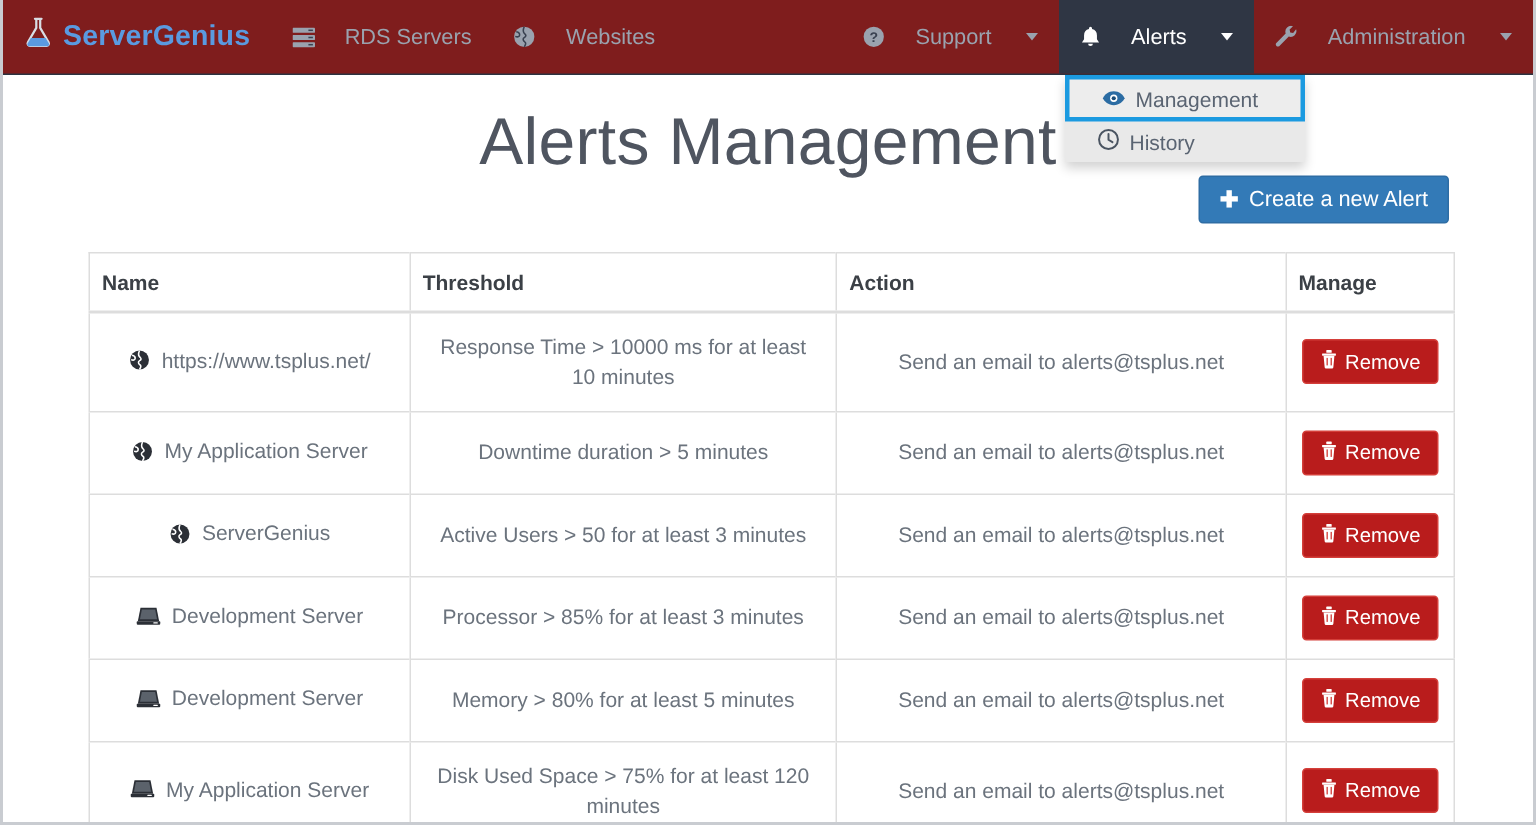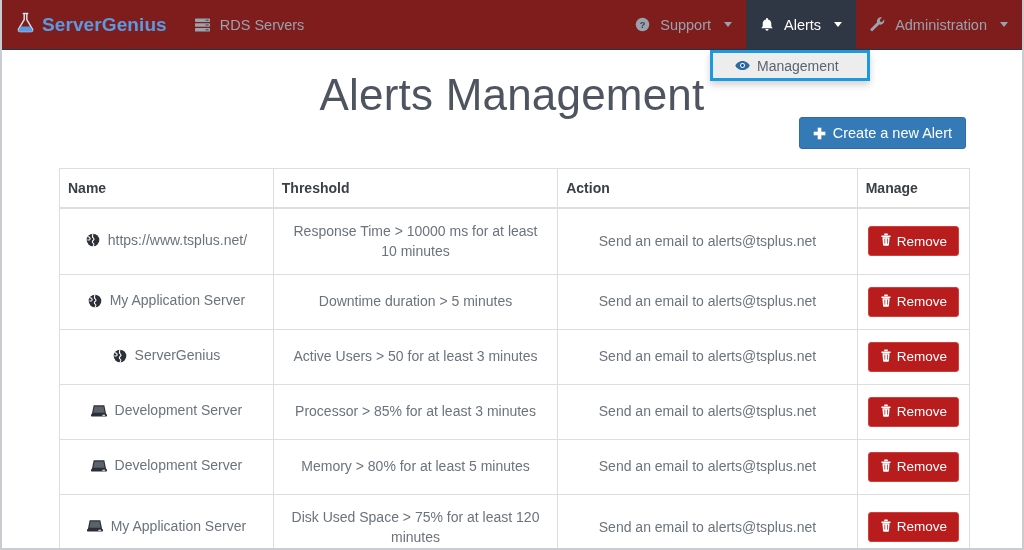--- a/index.html
+++ b/index.html
@@ -44,21 +44,21 @@
     font-size: 19px;
     font-weight: bold;
     letter-spacing: .1px;
     white-space: nowrap;
   }
   .brand .flask { flex: 0 0 auto; }
 
   .nav-item {
     display: flex;
     align-items: center;
-    gap: 10px;
+    gap: 20px;
     padding: 0 14px;
     color: #9aa2ae;
     font-size: 14.5px;
     white-space: nowrap;
     cursor: pointer;
   }
   .nav-item.active {
     background: #2f3644;
     color: #ffffff;
   }
@@ -219,20 +219,30 @@
             <rect x="0" y="5.3" width="15" height="3.4" rx=".6" fill="#9aa2ae"></rect>
             <rect x="0" y="10.1" width="15" height="3.4" rx=".6" fill="#9aa2ae"></rect>
             <rect x="10.6" y="1.7" width="3" height="1" fill="#394150"></rect>
             <rect x="10.6" y="6.5" width="3" height="1" fill="#394150"></rect>
             <rect x="10.6" y="11.3" width="3" height="1" fill="#394150"></rect>
           </svg>
         </span>
         <span>RDS Servers</span>
       </div>
 
+      <div class="nav-item">
+        <span class="nav-ico">
+          <svg width="15" height="15" viewBox="0 0 16 16">
+            <circle cx="8" cy="8" r="7.2" fill="#9aa2ae"></circle>
+            <path d="M8 .8c-1 2.3-1.1 4 .4 5.1 1.1.9 1 1.9-.3 2.6-1.4.8-1 2.4.2 3.1 1 .6 1 1.6-.3 3.6" fill="none" stroke="#394150" stroke-width="1.1"></path>
+            <path d="M2.3 4.4c1.6.3 2.6 1 2.4 2.4-.2 1.4-1.6 1.6-3.1.9" fill="none" stroke="#394150" stroke-width="1.1"></path>
+          </svg>
+        </span>
+        <span>Websites</span>
+      </div>
 
     </div>
 
     <div class="navbar-right">
 
       <div class="nav-item">
         <span class="nav-ico">
           <svg width="15" height="15" viewBox="0 0 16 16">
             <circle cx="8" cy="8" r="7.2" fill="#9aa2ae"></circle>
             <text x="8" y="11.6" text-anchor="middle" font-family="Liberation Sans, sans-serif" font-size="10" font-weight="bold" fill="#394150">?</text>
@@ -268,20 +278,29 @@
     <div class="dropdown">
       <div class="dd-item selected">
         <span>
           <svg width="15" height="11" viewBox="0 0 16 11">
             <path d="M8 .6C4.2.6 1.2 3.2.3 5.5c.9 2.3 3.9 4.9 7.7 4.9s6.8-2.6 7.7-4.9C14.8 3.2 11.8.6 8 .6z" fill="#2b6ca3"></path>
             <circle cx="8" cy="5.5" r="2.6" fill="#ffffff"></circle>
             <circle cx="8" cy="5.5" r="1.5" fill="#1a4d78"></circle>
           </svg>
         </span>
         <span>Management</span>
+      </div>
+      <div class="dd-item">
+        <span>
+          <svg width="14" height="14" viewBox="0 0 16 16">
+            <circle cx="8" cy="8" r="7.2" fill="none" stroke="#4a5461" stroke-width="1.5"></circle>
+            <path d="M8 3.8V8.2l3 1.8" fill="none" stroke="#4a5461" stroke-width="1.5" stroke-linecap="round"></path>
+          </svg>
+        </span>
+        <span>History</span>
       </div>
     </div>
 
   </div>
 
   <h1 class="page-title">Alerts Management</h1>
 
   <div class="create-row">
     <button class="btn-create">
       <span class="plus-ico">✚</span>

